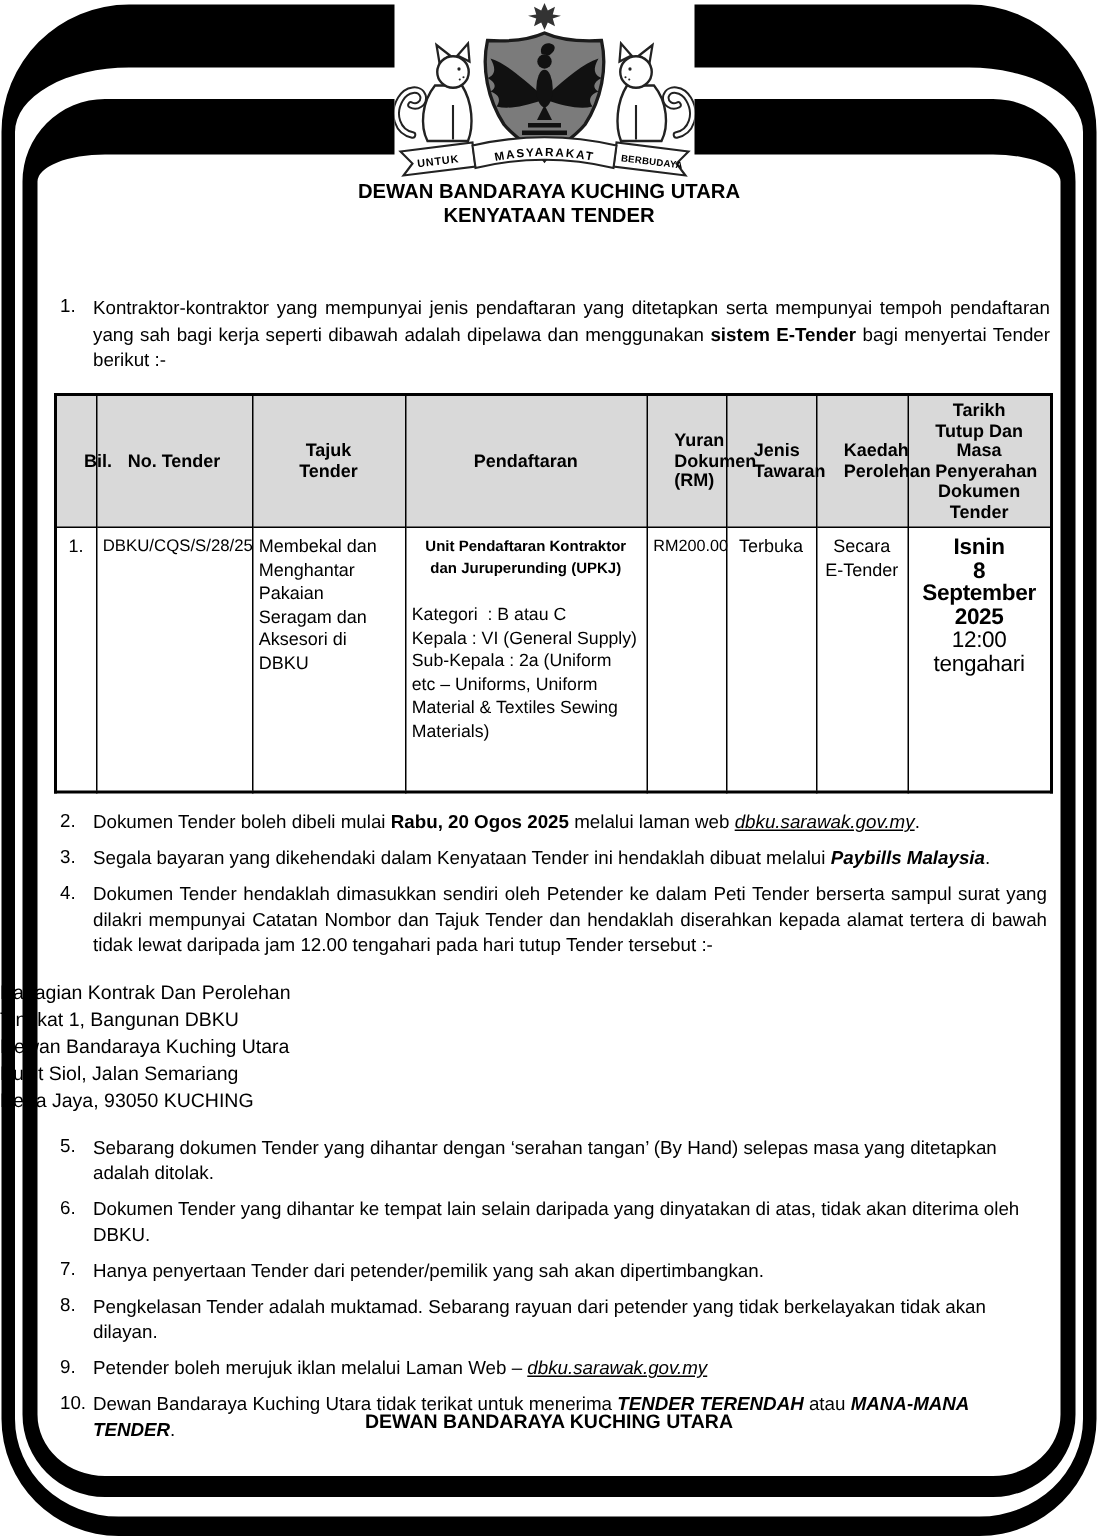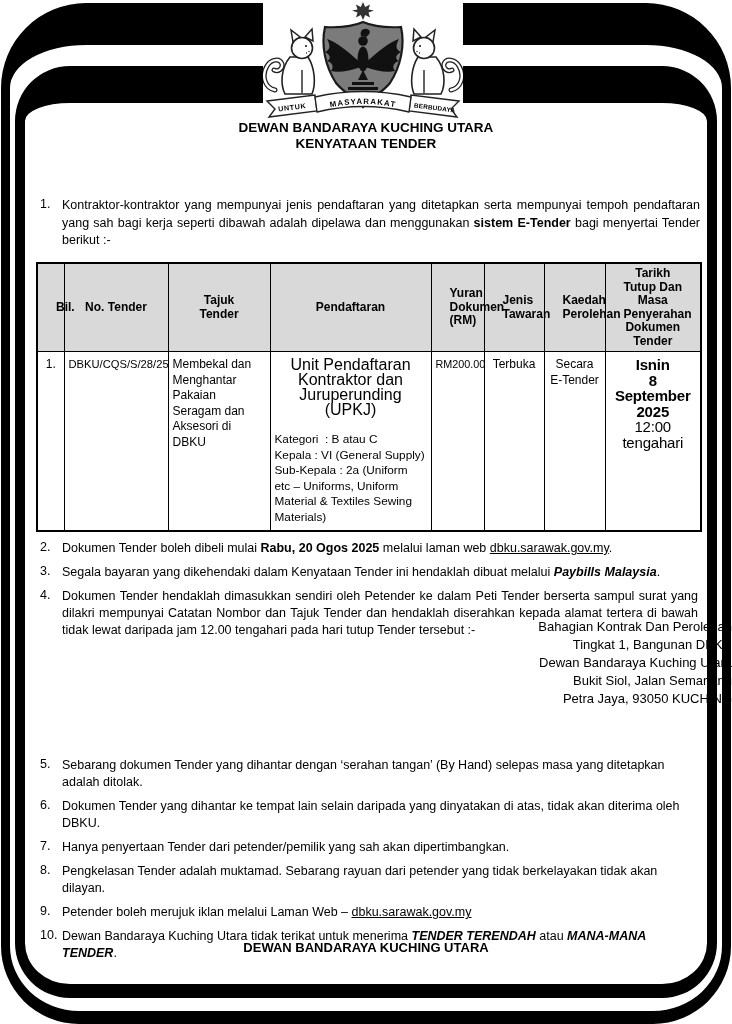--- a/index.html
+++ b/index.html
@@ -14,46 +14,46 @@
   .emblem{position:absolute;top:0;left:263px;width:200px;height:120px;background:#fff;z-index:3;}
   
   .title-block{position:absolute;top:120px;left:0;right:0;text-align:center;
     font-weight:bold;font-size:13.5px;line-height:15.5px;z-index:4;}
   
   .para{position:absolute;left:40px;right:32px;display:flex;z-index:4;font-size:12.5px;}
   .para .num{width:22px;flex:none;}
   .para .txt{flex:1;line-height:17.5px;}
   .justify{text-align:justify;}
   .s-n{font-weight:normal;} .s-b{font-weight:bold;} .s-i{font-style:italic;font-weight:bold;}
-  .s-u{text-decoration:underline;}
+  .s-u{text-decoration:underline;font-style:italic;}
   
   table.tender{position:absolute;top:262px;left:36px;width:664px;z-index:4;
     border-collapse:collapse;table-layout:fixed;border:2px solid #000;font-size:12px;}
   table.tender th,table.tender td{border:1px solid #000;}
   table.tender th{background:#d9d9d9;font-weight:bold;text-align:center;vertical-align:middle;
     padding:3px 18px;font-size:12px;line-height:13.5px;height:76px;}
   table.tender tbody tr{height:176px;}
   table.tender td{vertical-align:top;padding:5px 4px;line-height:15.5px;}
   td.c-bil{text-align:center;padding-left:1px;padding-right:1px;}
   td.c-no{white-space:nowrap;font-size:11.2px;padding-left:1px;padding-right:0;}
   td.c-pend{font-size:11.8px;line-height:15px;padding-left:4px;padding-right:3px;}
-  .pd-head{font-weight:normal;text-align:center;font-size:16px;line-height:15px;margin-bottom:15px;}
+  .pd-head{font-weight:bold;text-align:center;font-size:10px;line-height:15px;margin-bottom:15px;}
   .pd-body{white-space:pre-wrap;}
   td.mid{vertical-align:middle;text-align:center;padding-bottom:60px;margin-left:13px;}
   td.c-yuran{font-size:10.8px;white-space:nowrap;padding-left:1px;padding-right:1px;}
   td.c-tarikh{font-size:15px;letter-spacing:-0.2px;padding-left:1px;padding-right:1px;line-height:14px;}
   .b{font-weight:bold;}
   
   .section-a{position:absolute;top:540px;left:40px;right:34px;z-index:4;font-size:12.5px;}
   .section-b{position:absolute;top:757px;left:40px;right:34px;z-index:4;font-size:12.5px;}
   .item{display:flex;margin-bottom:7px;}
   .item .num{width:22px;flex:none;}
   .item .txt{flex:1;line-height:17px;}
   
-  .address{position:absolute;top:618px;left:0;right:0;text-align:right;z-index:4;
+  .address{position:absolute;top:653px;left:0;right:0;text-align:left;z-index:4;
     font-size:13px;line-height:18px;white-space:pre-line;}
   .footer{position:absolute;top:940px;left:0;right:0;text-align:center;font-weight:bold;
     font-size:13px;z-index:4;}
 </style>
 </head>
 <body>
 
 <div class="page">
 
   <div class="frame-outer"></div>

